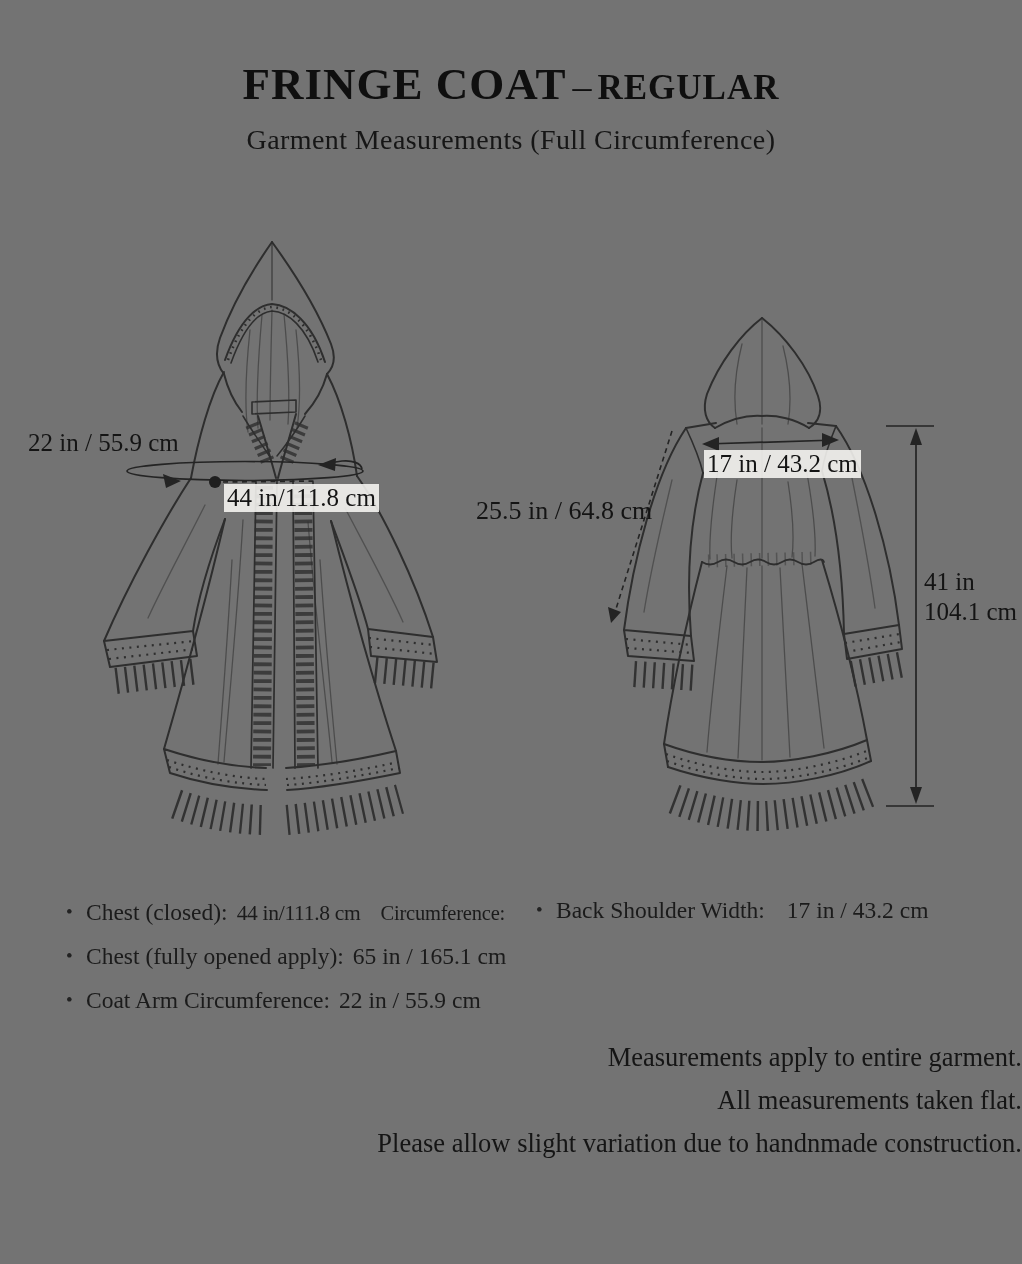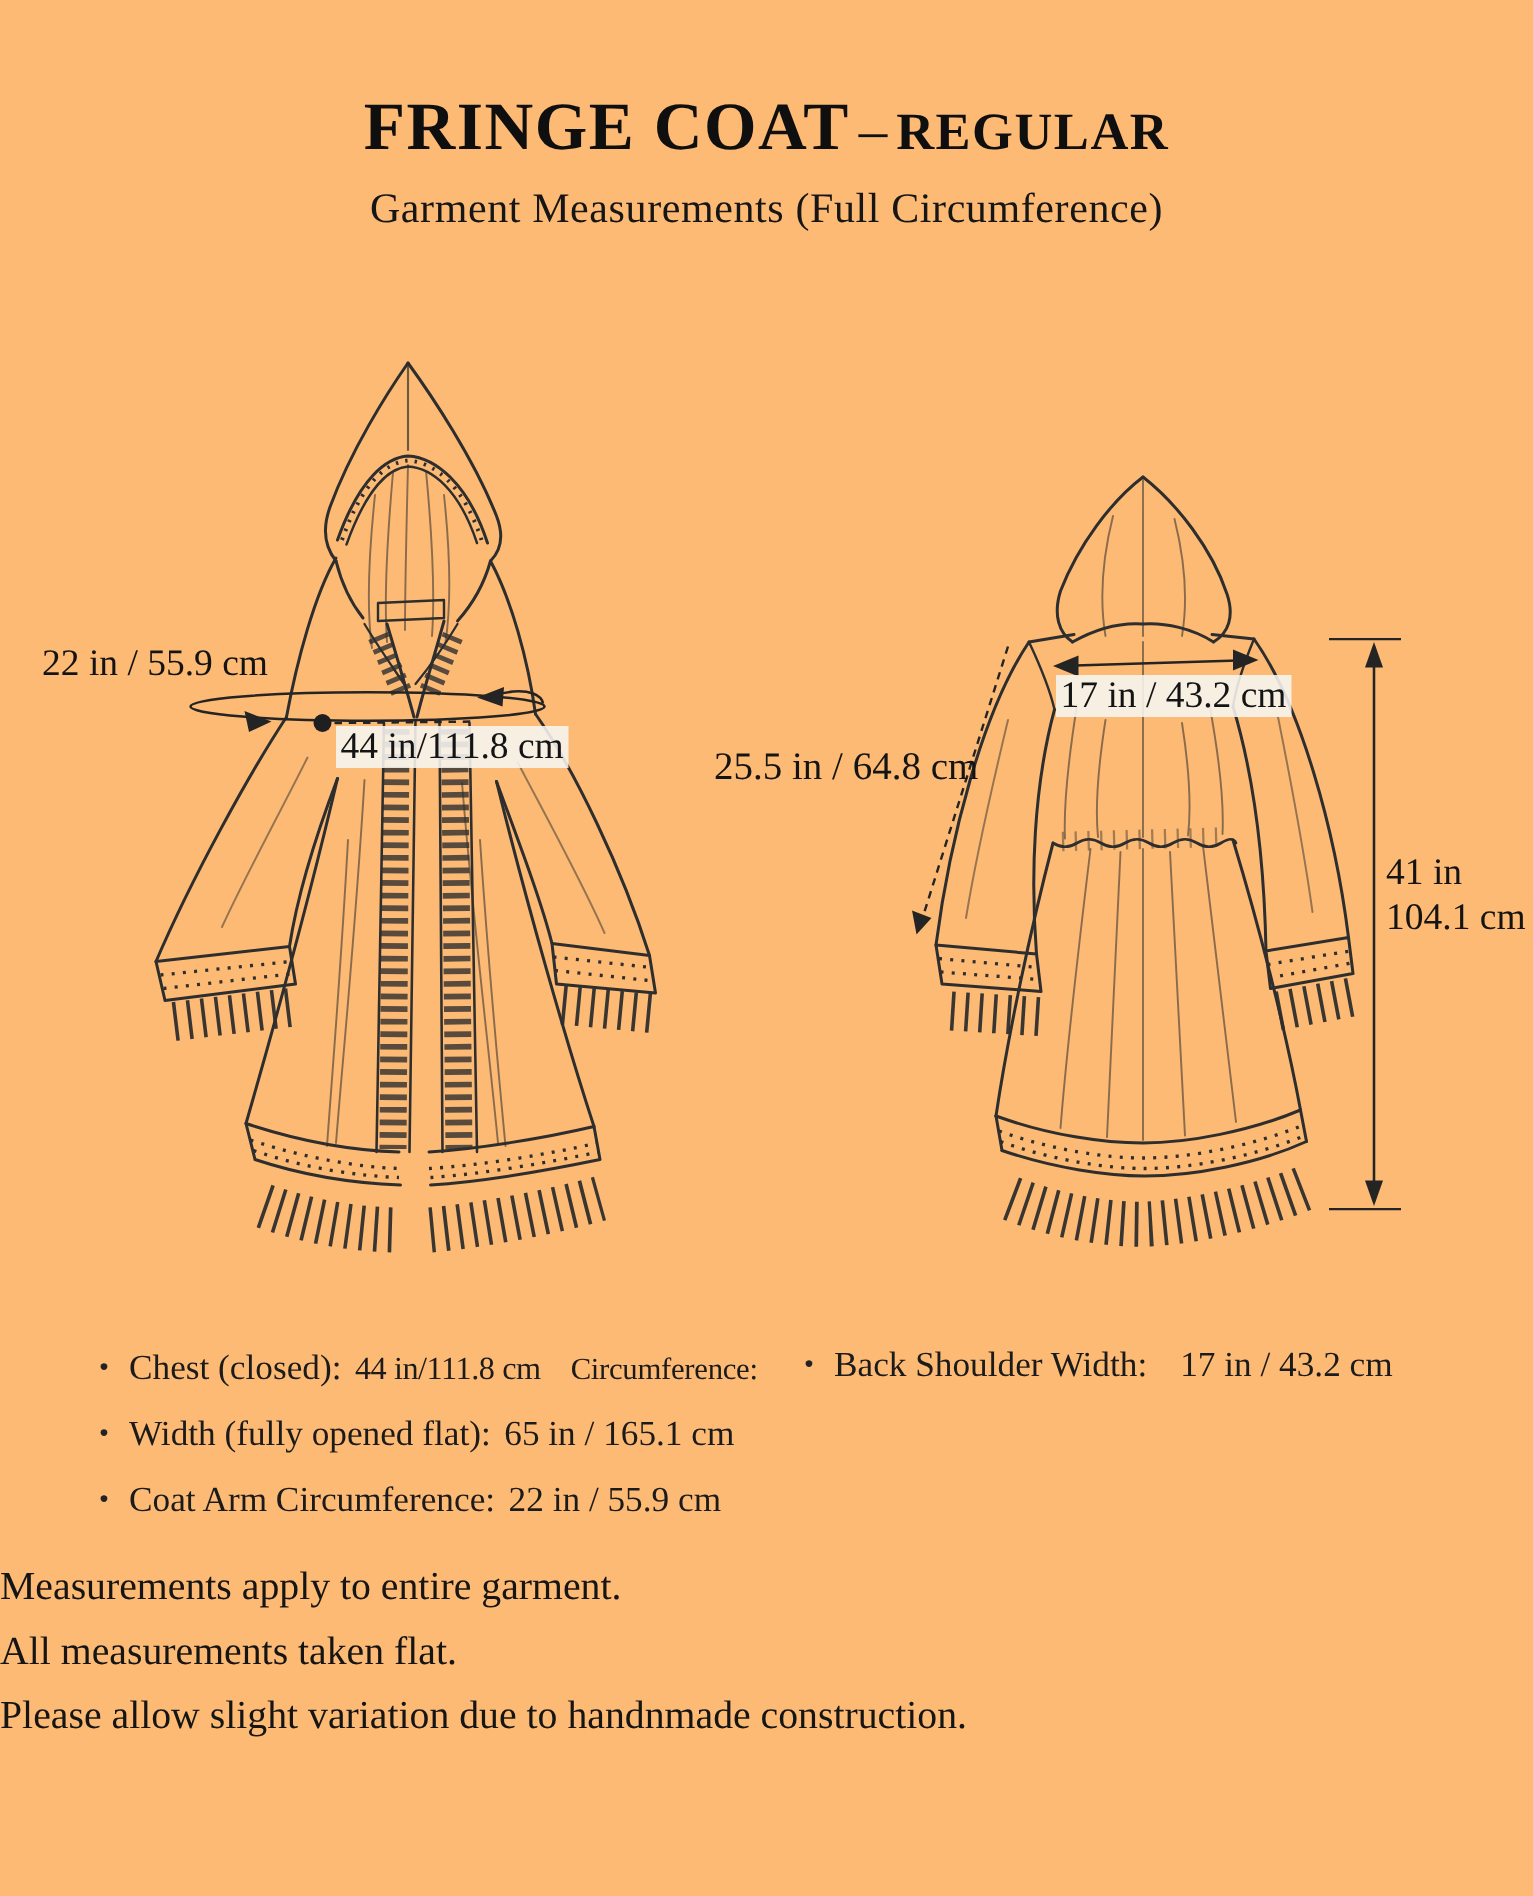--- a/index.html
+++ b/index.html
@@ -1,18 +1,18 @@
 <!DOCTYPE html>
 <html><head>
 <meta charset="utf-8">
 <style>
   html,body{margin:0;padding:0;}
   .canvas{
     position:relative; width:1022px; height:1264px;
-    background:#fdba74; overflow:hidden;
+    background:#737373; overflow:hidden;
     font-family:"Liberation Serif","DejaVu Serif",serif;
     color:#1b1b1b;
   }
   .hdr{position:absolute; left:0; top:58px; width:100%; text-align:center;}
   .title-main{font-size:45px; font-weight:600; letter-spacing:1px; color:#0f0f0f;}
   .title-sep{font-size:38px; font-weight:500; padding:0 6px; color:#0f0f0f;}
   .title-variant{font-size:35px; font-weight:600; letter-spacing:1px; color:#0f0f0f;}
   .subtitle{position:absolute; left:0; top:124px; width:100%; text-align:center;
     font-size:28px; letter-spacing:0.4px; color:#161616;}
   svg.diagram{position:absolute; left:0; top:0; z-index:1;}
@@ -24,21 +24,21 @@
   .mlist{position:absolute; list-style:none; margin:0; padding:0; font-size:23.5px;}
   .left-list{left:66px; top:899px;}
   .right-list{left:536px; top:897px;}
   .mlist li{margin:0 0 17px 0; white-space:nowrap;}
   .bullet{display:inline-block; width:20px; font-size:19px; vertical-align:2px; color:#222;}
   .m-value{margin-left:9px;}
   .m-suffix{margin-left:20px; font-size:20.5px; letter-spacing:-0.2px;}
   .m-suffix:empty{display:none;}
   .left-list li:nth-child(1) .m-value{font-size:21.5px; letter-spacing:-0.3px;}
   .right-list li:nth-child(1) .m-value{margin-left:22px;}
-  .notes{position:absolute; left:0; top:1042px; width:100%; text-align:left; z-index:2;}
+  .notes{position:absolute; left:0; top:1042px; width:100%; text-align:right; z-index:2;}
   .notes p{margin:0 0 12px 0; font-size:26.5px; color:#151515;}
 </style>
 </head>
 <body>
 
 <div class="canvas">
 
   <svg class="diagram" width="1022" height="1264" viewBox="0 0 1022 1264">
 
     <g stroke="#2e2e2e" fill="none" stroke-width="2" stroke-linecap="round" stroke-linejoin="round">
@@ -213,21 +213,21 @@
     <div>41 in</div>
     <div>104.1 cm</div>
   </div>
 
   <div class="lists">
     <ul class="mlist left-list">
       <li>
         <span class="bullet">•</span><span class="m-label">Chest (closed):</span><span class="m-value">44 in/111.8 cm</span><span class="m-suffix">Circumference:</span>
       </li>
       <li>
-        <span class="bullet">•</span><span class="m-label">Width (fully opened flat):</span><span class="m-value">65 in / 165.1 cm</span>
+        <span class="bullet">•</span><span class="m-label">Chest (fully opened apply):</span><span class="m-value">65 in / 165.1 cm</span>
       </li>
       <li>
         <span class="bullet">•</span><span class="m-label">Coat Arm Circumference:</span><span class="m-value">22 in / 55.9 cm</span>
       </li>
     </ul>
     <ul class="mlist right-list">
       <li>
         <span class="bullet">•</span><span class="m-label">Back Shoulder Width:</span><span class="m-value">17 in / 43.2 cm</span>
       </li>
     </ul>

